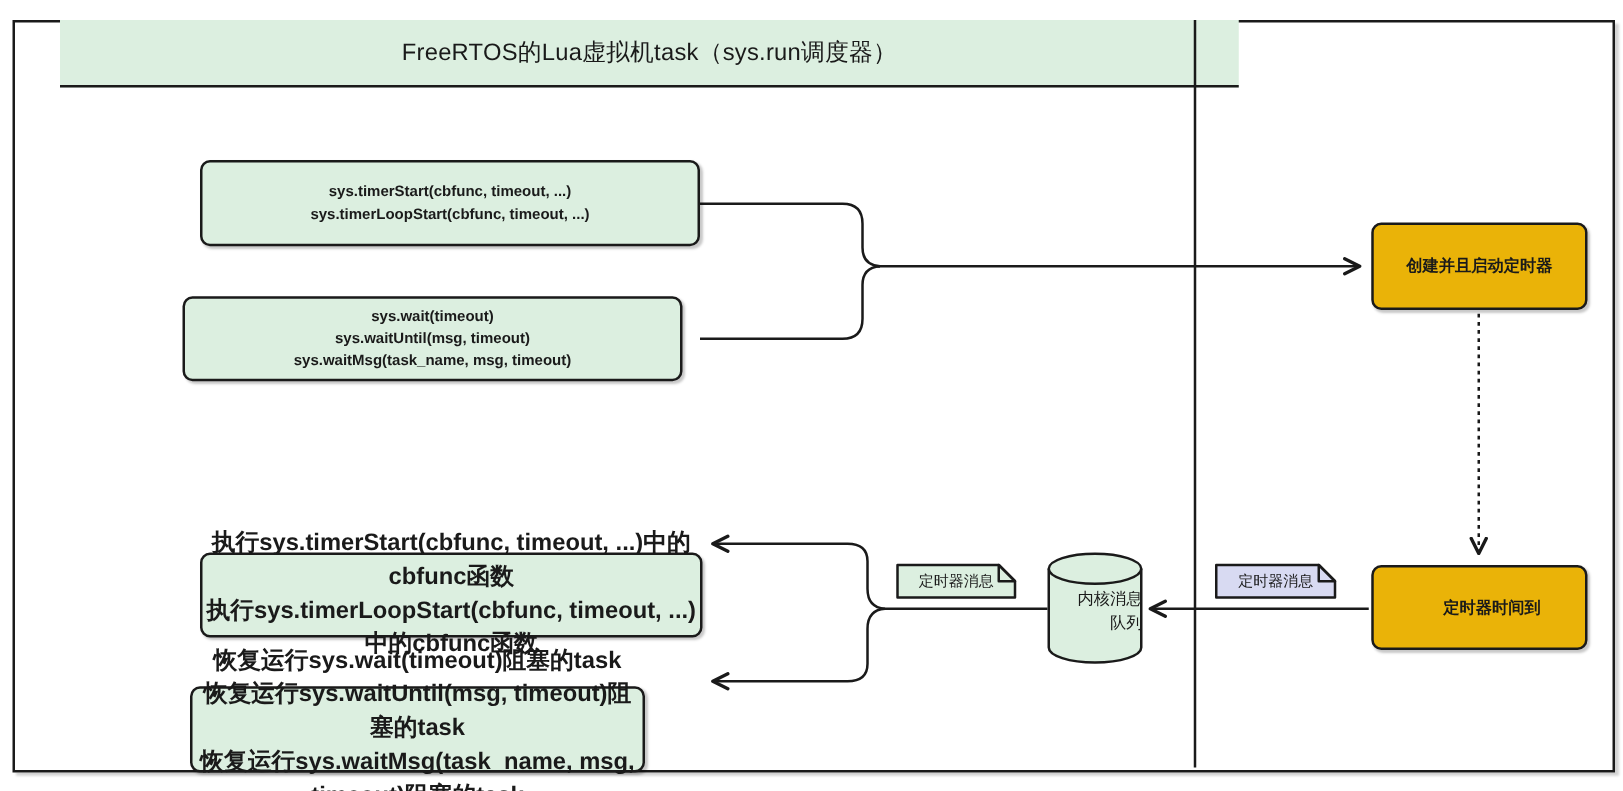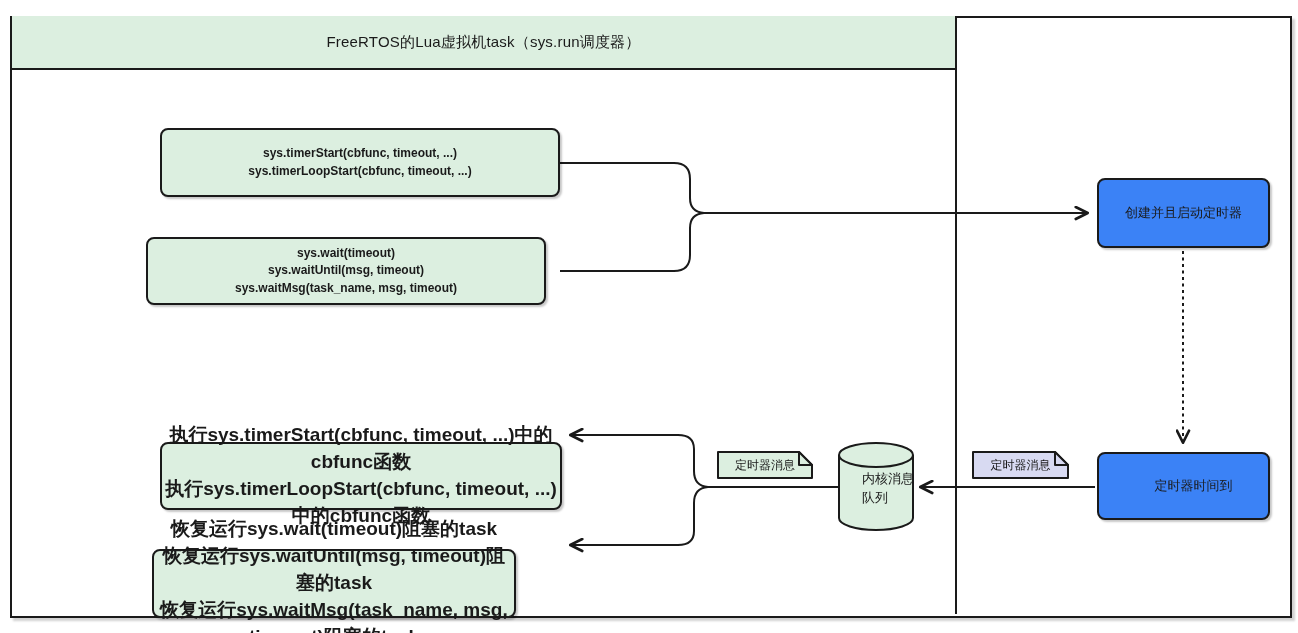--- a/index.html
+++ b/index.html
@@ -8,47 +8,47 @@
     font-family:"Liberation Sans","DejaVu Sans",sans-serif;color:#1a1a1a;
   }
   .frame{
     position:absolute;left:10px;top:16px;width:1278px;height:598px;
     border:2px solid #1a1a1a;background:#ffffff;
     box-shadow:3px 3px 2px rgba(0,0,0,0.18);
   }
   .lane-header{
     position:absolute;top:16px;height:52px;border-bottom:2px solid #1a1a1a;
     display:flex;align-items:center;justify-content:center;
-    font-size:15px;letter-spacing:0.2px;
+    font-size:19px;letter-spacing:0.2px;margin-left:36px;
   }
   .lane-header.left{left:12px;width:943px;background:#dcefe0;}
   .lane-header.right{left:957px;width:331px;background:#d8daf2;}
   .lane-divider{
     position:absolute;left:955px;top:16px;width:2px;height:598px;background:#1a1a1a;
   }
   .node{
     position:absolute;border:2px solid #1a1a1a;border-radius:8px;
     display:flex;align-items:center;justify-content:center;text-align:center;
     white-space:pre-line;box-shadow:2px 2px 2px rgba(0,0,0,0.22);
     box-sizing:border-box;line-height:1.42;z-index:3;
   }
   .node.green{background:#dcefe0;}
-  .node.lavender{background:#3b82f6;}
+  .node.lavender{background:#eab308;font-weight:bold;}
   .code{font-weight:bold;font-size:12px;}
   .code-small{font-weight:bold;font-size:19px;margin-top:40px;}
   .plain{font-size:13px;}
   #node-timer-calls{left:160px;top:128px;width:400px;height:69px;}
   #node-wait-calls{left:146px;top:237px;width:400px;height:68px;}
   #node-run-cbfunc{left:160px;top:402px;width:402px;height:68px;}
   #node-resume-task{left:152px;top:509px;width:364px;height:69px;}
   #node-create-timer{left:1097px;top:178px;width:173px;height:70px;}
   #node-timer-fired{left:1097px;top:452px;width:173px;height:68px;padding-left:20px;}
   .shape-label{
     position:absolute;display:flex;align-items:center;justify-content:center;
-    text-align:left;white-space:pre-line;z-index:4;
+    text-align:right;white-space:pre-line;z-index:4;
   }
   #label-kernel-queue{left:838px;top:452px;width:100px;height:72px;font-size:13px;line-height:1.5;}
   #label-timer-msg-left{left:718px;top:452px;width:94px;height:26px;font-size:12px;}
   #label-timer-msg-right{left:973px;top:452px;width:95px;height:26px;font-size:12px;}
   svg.overlay{position:absolute;left:0;top:0;z-index:2;pointer-events:none;}
   .conn{stroke:#1a1a1a;stroke-width:2;fill:none;stroke-linejoin:round;stroke-linecap:butt;}
   .shape{stroke:#1a1a1a;stroke-width:2;stroke-linejoin:round;}
 </style>
 </head>
 <body>

